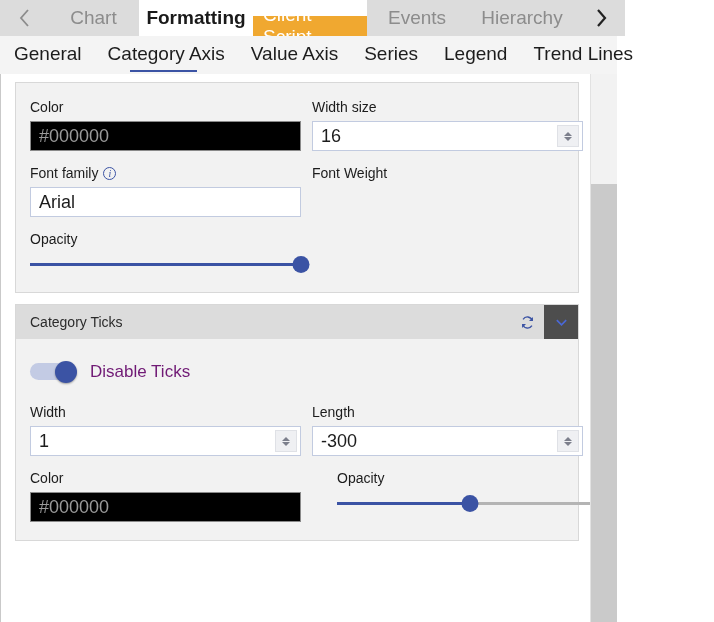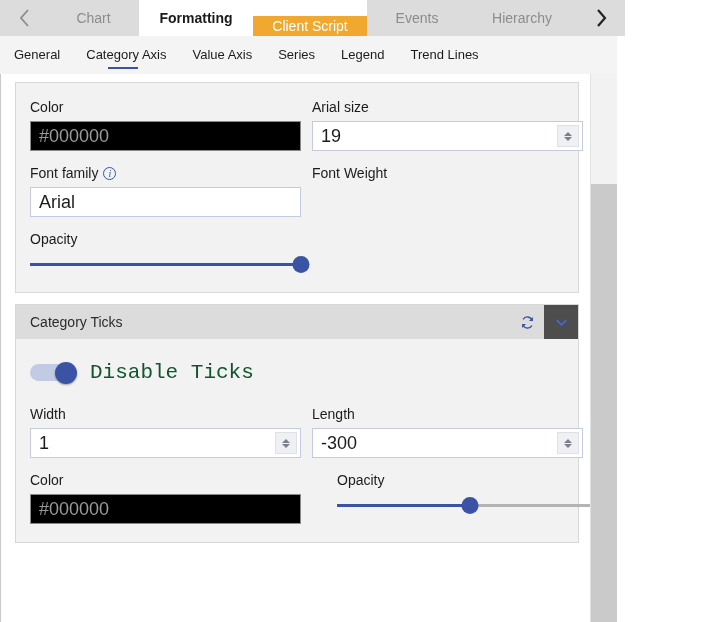--- a/index.html
+++ b/index.html
@@ -36,21 +36,21 @@
   }
   .tab-nav.left { color: #8c8c8c; }
   .tab-nav.right { color: #222222; background: #dcdcdc; }
   .tab-nav svg { display: block; }
 
   .tab {
     flex: 0 0 auto;
     display: flex;
     align-items: center;
     justify-content: center;
-    font-size: 14px;
+    font-size: 19px;
     color: #8c8c8c;
     background: #dcdcdc;
     padding: 0 10px;
     box-sizing: border-box;
     user-select: none;
   }
   .tab.w-chart { width: 91px; }
   .tab.w-formatting { width: 114px; }
   .tab.w-client { width: 114px; }
   .tab.w-events { width: 100px; }
@@ -73,21 +73,21 @@
     left: 0; top: 36px;
     width: 617px;
     height: 38px;
     background: #f4f4f4;
     display: flex;
     align-items: center;
     padding-left: 14px;
     box-sizing: border-box;
   }
   .subnav-item {
-    font-size: 13px;
+    font-size: 19px;
     color: #1c1c1c;
     margin-right: 26px;
     position: relative;
     padding-bottom: 2px;
     white-space: nowrap;
     user-select: none;
   }
   .subnav-item.selected::after {
     content: "";
     position: absolute;
@@ -304,24 +304,23 @@
   }
   .toggle-knob {
     position: absolute;
     right: 0; top: 0;
     width: 22px; height: 22px;
     border-radius: 50%;
     background: #3b53a4;
     box-shadow: 0 1px 2px rgba(0,0,0,0.35);
   }
   .toggle-label {
-    font-size: 21px;
-    color: #14532d;
+    font-size: 17px;
+    color: #701a75;
     user-select: none;
-    font-family: Liberation Mono, monospace;
   }
 
   
   .scrollbar {
     position: absolute;
     right: 0; top: 0;
     width: 27px;
     height: 548px;
     background: #f2f2f2;
     border-left: 1px solid #e2e2e2;
@@ -409,23 +408,23 @@
 
       <div class="card-body">
         <div class="row">
           <div class="col">
             <div class="field-label">Color</div>
             <div class="input color-swatch">
               <span>#000000</span>
             </div>
           </div>
           <div class="col">
-            <div class="field-label">Arial size</div>
+            <div class="field-label">Width size</div>
             <div class="input has-spin">
-              <span>19</span>
+              <span>16</span>
               <span class="spinner">
                 <span class="caret-up"></span>
                 <span class="caret-dn"></span>
               </span>
             </div>
           </div>
         </div>
 
         <div class="row">
           <div class="col">

